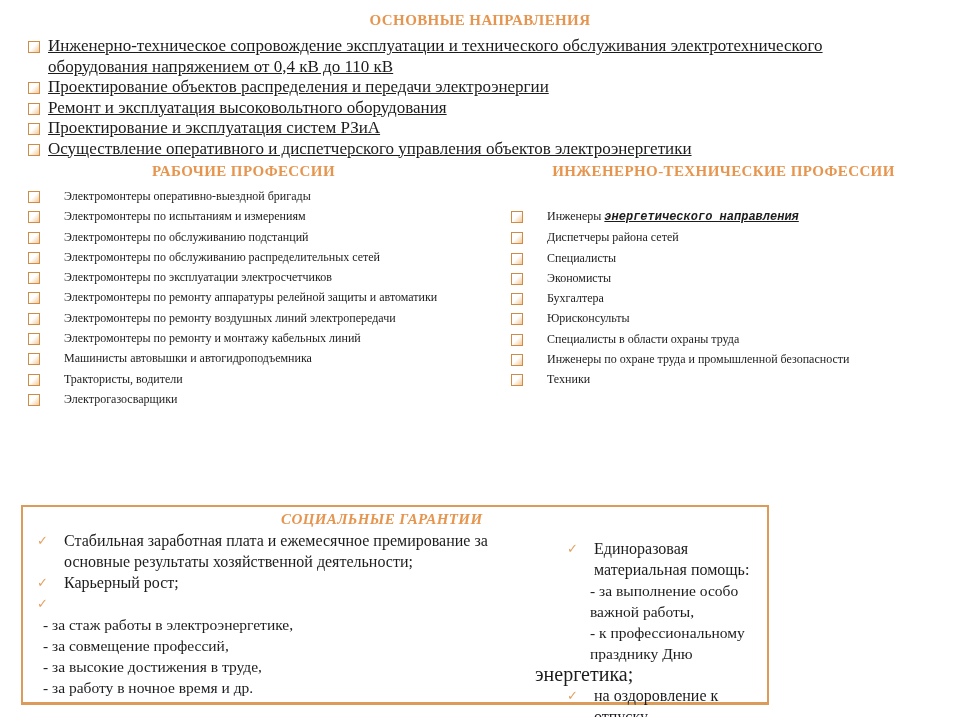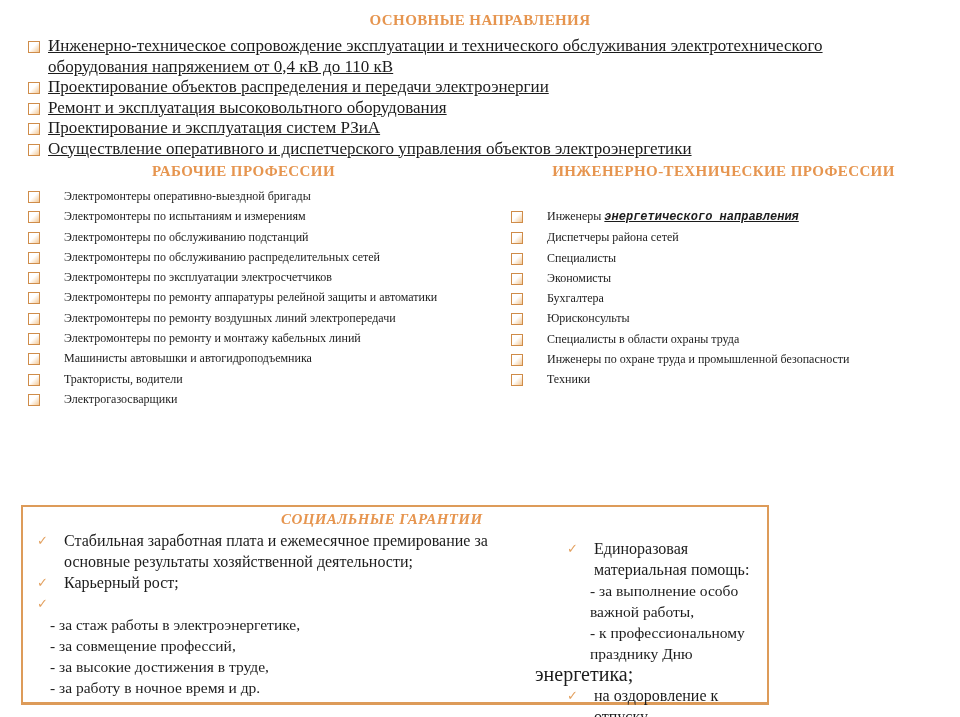--- a/index.html
+++ b/index.html
@@ -47,21 +47,21 @@
   .social-left{width:512px;}
   .social-right{flex:1;padding-top:8px;}
   .social-cols li{display:block;}
   .row{display:flex;align-items:flex-start;}
   .check{
     flex:0 0 18px;margin-left:14px;color:var(--check,#e3a160);
     font-family:"DejaVu Sans",sans-serif;font-size:13px;line-height:21px;
   }
   .social-right .check{margin-left:32px;}
   .social-cols .txt{margin-left:9px;font-size:16px;line-height:21px;max-width:440px;}
-  .sub{padding-left:27px;font-size:15.5px;line-height:21px;}
+  .sub{padding-left:20px;font-size:15.5px;line-height:21px;}
   .social-right .sub{padding-left:55px;}
   .outdent{padding-left:0;font-size:20px;line-height:21px;}
 </style>
 </head>
 <body>
 
 <div class="page">
 
   <section class="main">
     <h1>ОСНОВНЫЕ НАПРАВЛЕНИЯ</h1>

